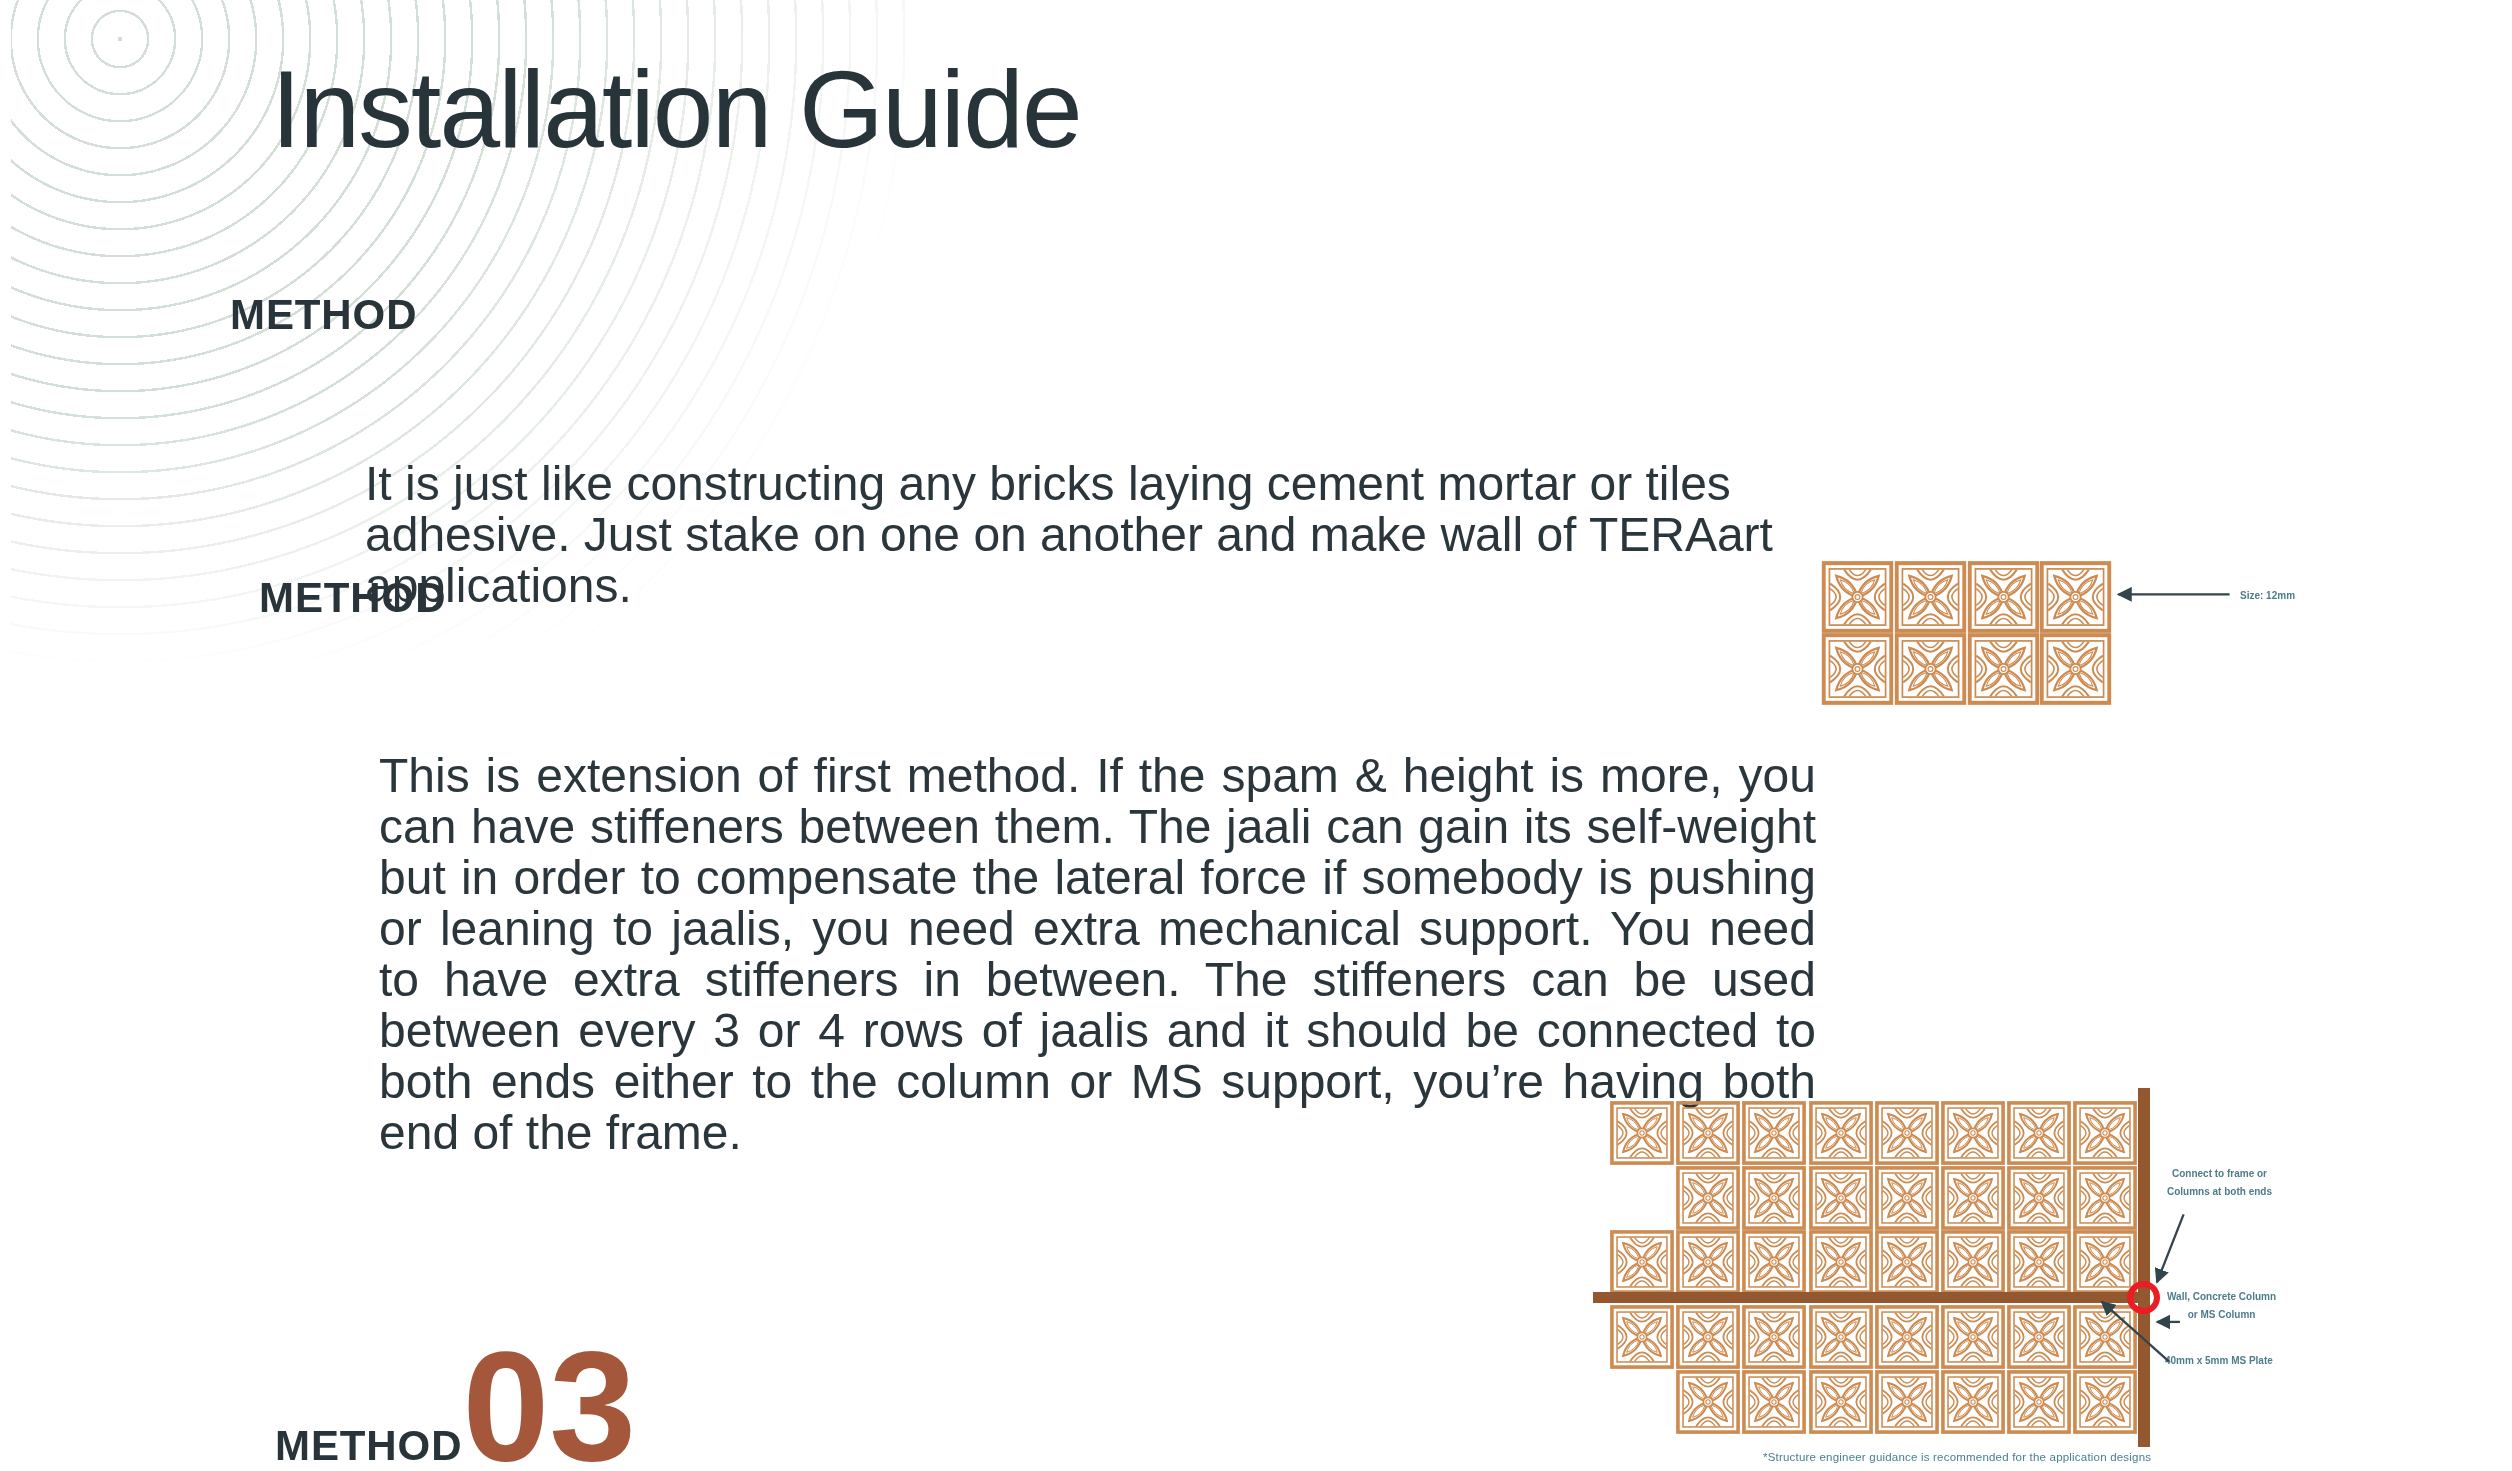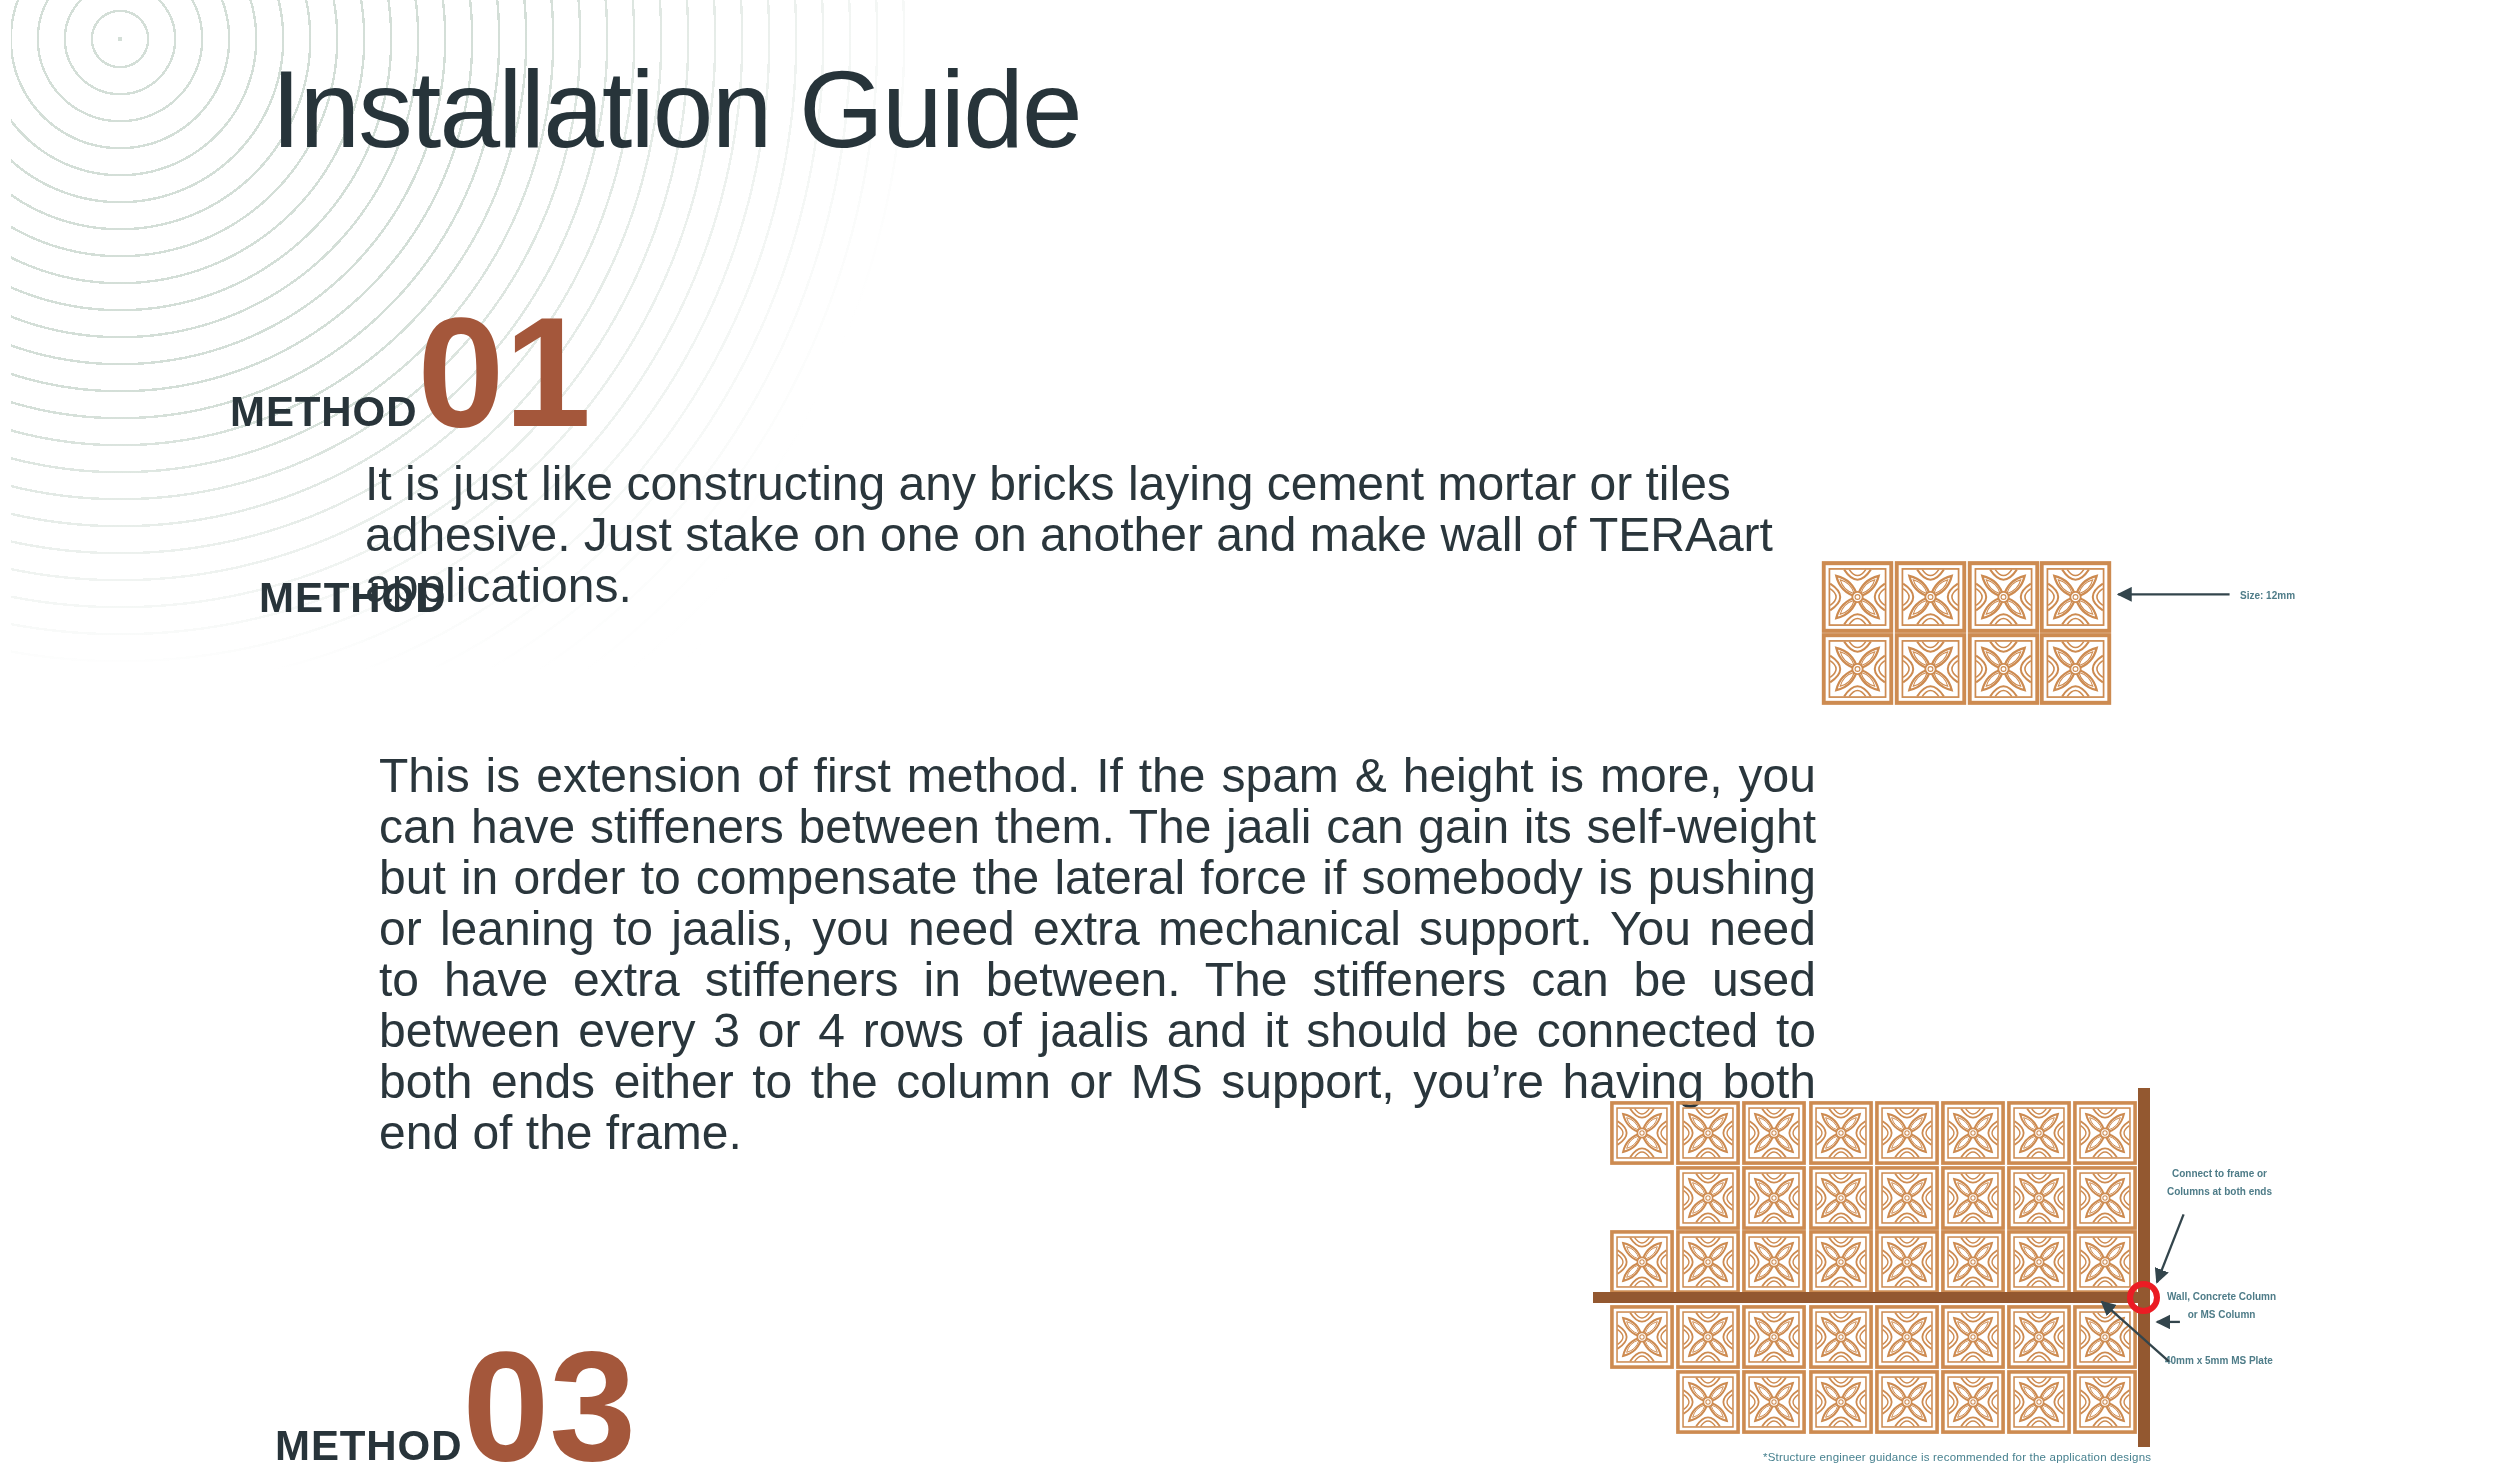--- a/index.html
+++ b/index.html
@@ -99,21 +99,20 @@
       </symbol>
     </defs>
   </svg>
 
   <div class="decor-arcs"></div>
 
   <h1 class="title">Installation Guide</h1>
 
   <div class="method method-1">
     <span class="m-label">METHOD</span>
-    <span class="m-num">01</span>
   </div>
   <p class="para para-1">It is just like constructing any bricks laying cement mortar or tiles adhesive. Just stake on one on another and make wall of TERAart applications.</p>
 
   <div class="method method-2">
     <span class="m-label">METHOD</span>
   </div>
   <p class="para para-2">This is extension of first method. If the spam &amp; height is more, you can have stiffeners between them. The jaali can gain its self-weight but in order to compensate the lateral force if somebody is pushing or leaning to jaalis, you need extra mechanical support. You need to have extra stiffeners in between. The stiffeners can be used between every 3 or 4 rows of jaalis and it should be connected to both ends either to the column or MS support, you’re having both end of the frame.</p>
 
   <div class="method method-3">
     <span class="m-label">METHOD</span>

